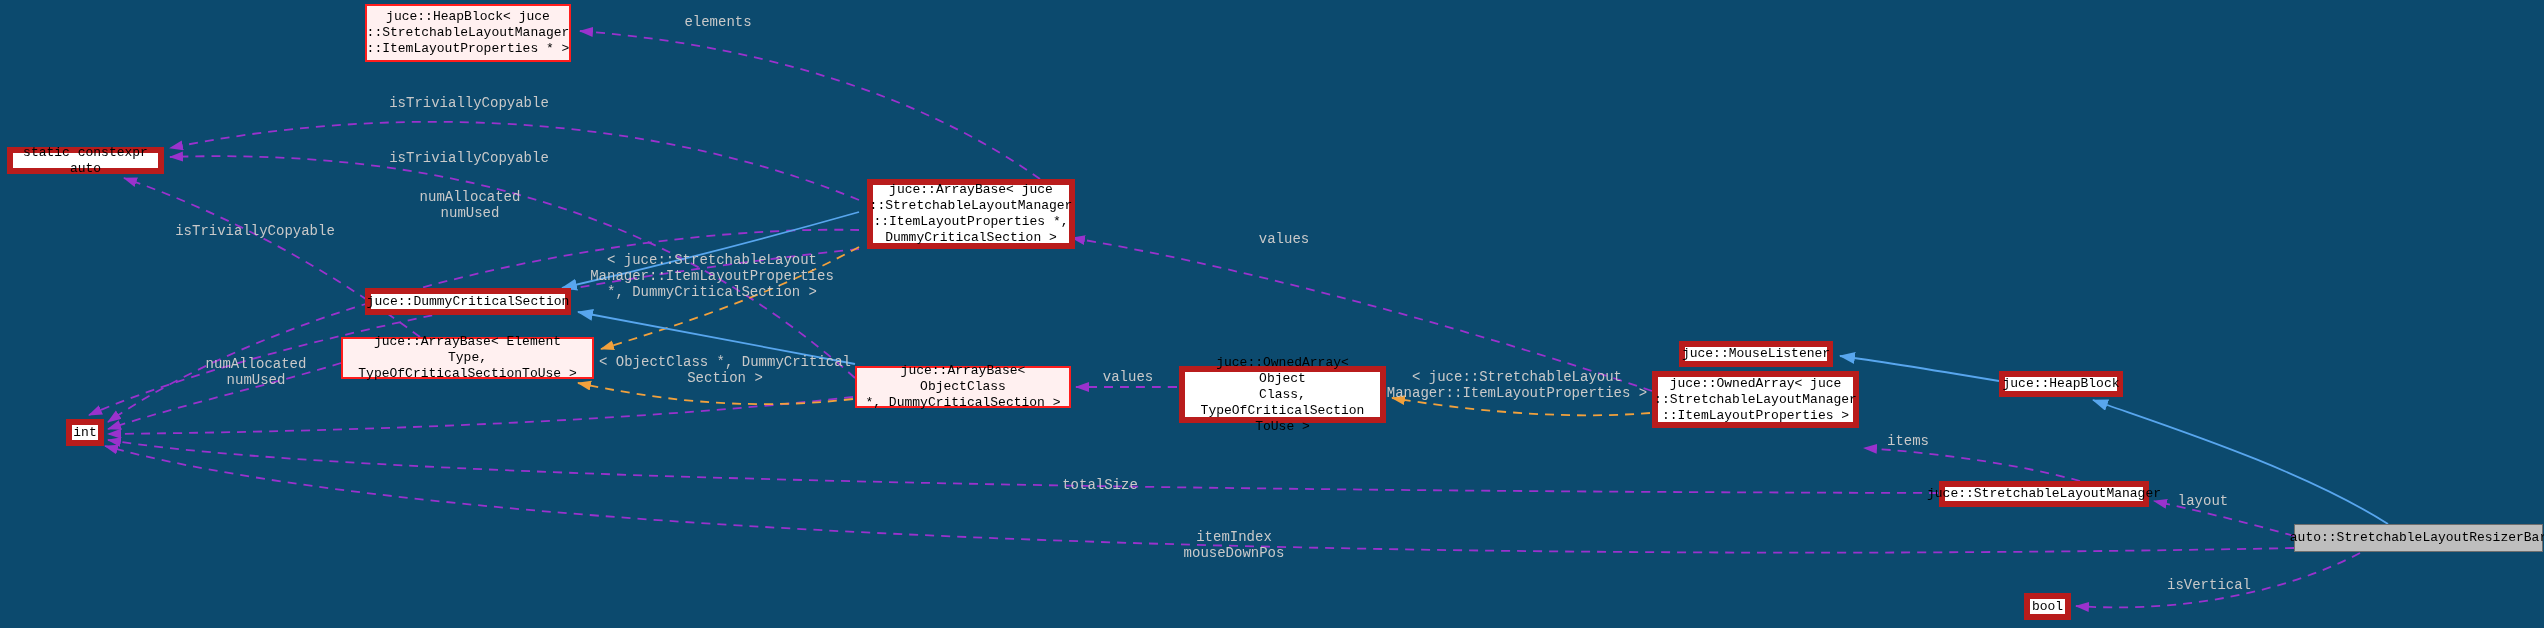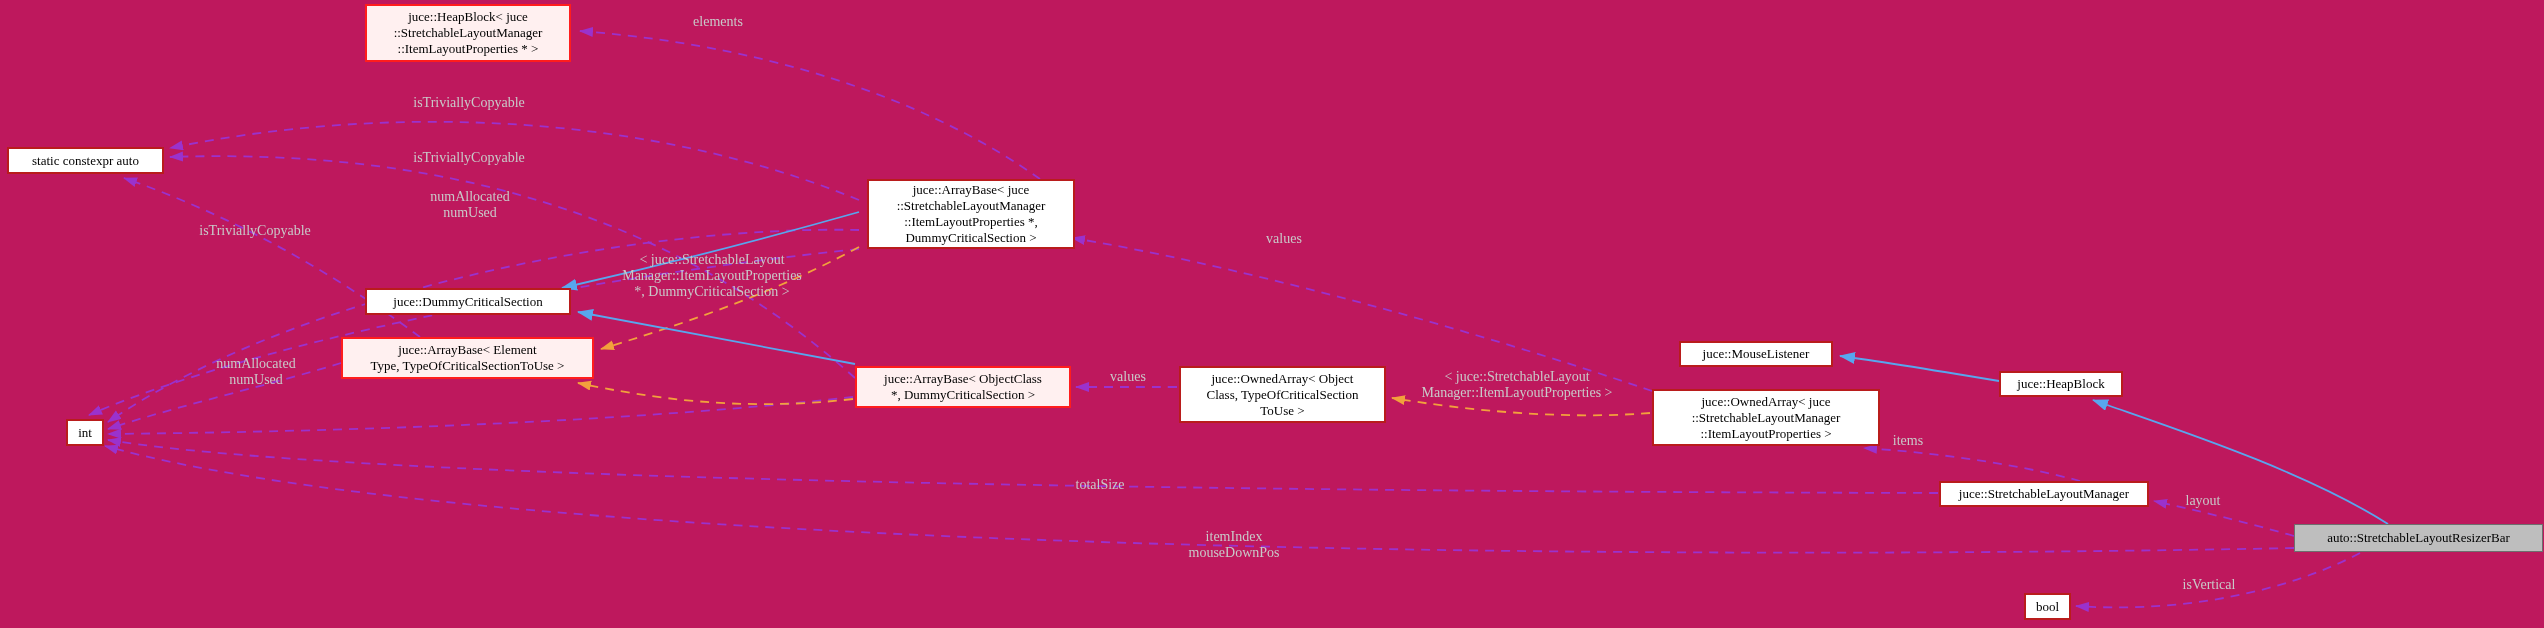--- a/index.html
+++ b/index.html
@@ -1,32 +1,32 @@
 <!DOCTYPE html>
 <html><head>
 <meta charset="utf-8">
 <style>
   html,body{margin:0;padding:0;background:#000;}
   #canvas{
     position:relative;
     width:2544px;height:628px;
-    background:#be185d;
-    font-family:Liberation Serif, serif;
+    background:#0c4a6e;
+    font-family:Liberation Mono, monospace;
     overflow:hidden;
   }
   #edges{position:absolute;left:0;top:0;width:2544px;height:628px;}
   .edge{fill:none;stroke-width:1.8px;}
   .edge.usage{stroke:#9a32cd;stroke-dasharray:9 7;}
   .edge.template{stroke:#f2a13c;stroke-dasharray:9 7;}
   .edge.inherit{stroke:#58a6ee;}
   .node{
     position:absolute;
     box-sizing:border-box;
     background:#ffffff;
-    border:2px solid #b91c1c;
+    border:6px solid #b91c1c;
     color:#000;
     font-size:13px;line-height:16px;
     display:flex;align-items:center;justify-content:center;
     text-align:center;
     white-space:pre-line;
     padding:2px 5px;
   }
   .node.red{border:2px solid #ff1d1d;background:#fff0f0;}
   .node.highlight{background:#bebebe;border:1px solid #6e6e6e;}
   .edge-label{
@@ -100,21 +100,21 @@
 ::ItemLayoutProperties *,
 DummyCriticalSection &gt;</div>
 
   <div class="node red" style="left:855px;top:366px;width:216px;height:42px;">juce::ArrayBase&lt; ObjectClass
 *, DummyCriticalSection &gt;</div>
 
   <div class="node" style="left:1179px;top:366px;width:207px;height:57px;">juce::OwnedArray&lt; Object
 Class, TypeOfCriticalSection
 ToUse &gt;</div>
 
-  <div class="node" style="left:1652px;top:389px;width:228px;height:57px;">juce::OwnedArray&lt; juce
+  <div class="node" style="left:1652px;top:371px;width:207px;height:57px;">juce::OwnedArray&lt; juce
 ::StretchableLayoutManager
 ::ItemLayoutProperties &gt;</div>
 
   <div class="node" style="left:1679px;top:341px;width:154px;height:26px;">juce::MouseListener</div>
 
   <div class="node" style="left:1999px;top:371px;width:124px;height:26px;">juce::HeapBlock</div>
 
   <div class="node" style="left:1939px;top:481px;width:210px;height:26px;">juce::StretchableLayoutManager</div>
 
   <div class="node highlight" style="left:2294px;top:524px;width:249px;height:28px;">auto::StretchableLayoutResizerBar</div>
@@ -125,20 +125,22 @@
   <div class="edge-label" style="left:469px;top:103px;">isTriviallyCopyable</div>
   <div class="edge-label" style="left:469px;top:158px;">isTriviallyCopyable</div>
   <div class="edge-label" style="left:470px;top:205px;">numAllocated
 numUsed</div>
   <div class="edge-label" style="left:255px;top:231px;">isTriviallyCopyable</div>
   <div class="edge-label" style="left:256px;top:372px;">numAllocated
 numUsed</div>
   <div class="edge-label" style="left:712px;top:276px;">&lt; juce::StretchableLayout
 Manager::ItemLayoutProperties
 *, DummyCriticalSection &gt;</div>
+  <div class="edge-label" style="left:725px;top:370px;">&lt; ObjectClass *, DummyCritical
+Section &gt;</div>
   <div class="edge-label" style="left:1128px;top:377px;">values</div>
   <div class="edge-label" style="left:1284px;top:239px;">values</div>
   <div class="edge-label" style="left:1517px;top:385px;">&lt; juce::StretchableLayout
 Manager::ItemLayoutProperties &gt;</div>
   <div class="edge-label" style="left:1908px;top:441px;">items</div>
   <div class="edge-label" style="left:1100px;top:485px;text-align:right;">totalSize</div>
   <div class="edge-label" style="left:1234px;top:545px;">itemIndex
 mouseDownPos</div>
   <div class="edge-label" style="left:2203px;top:501px;">layout</div>
   <div class="edge-label" style="left:2209px;top:585px;">isVertical</div>

